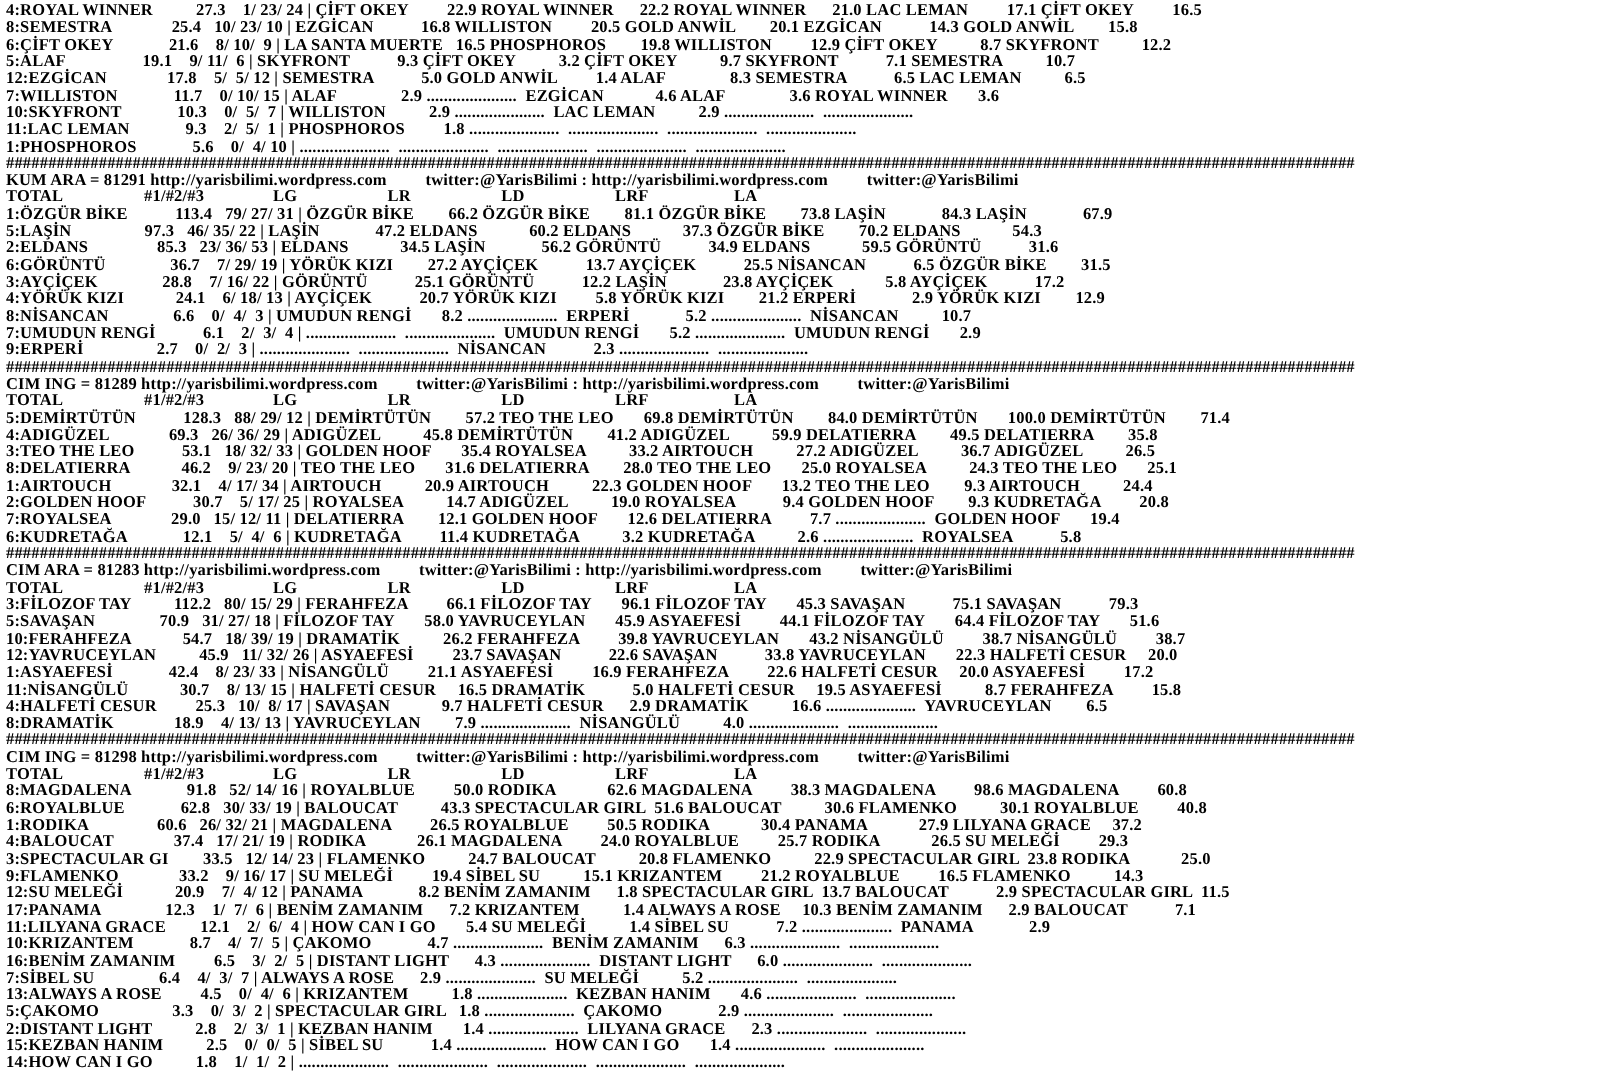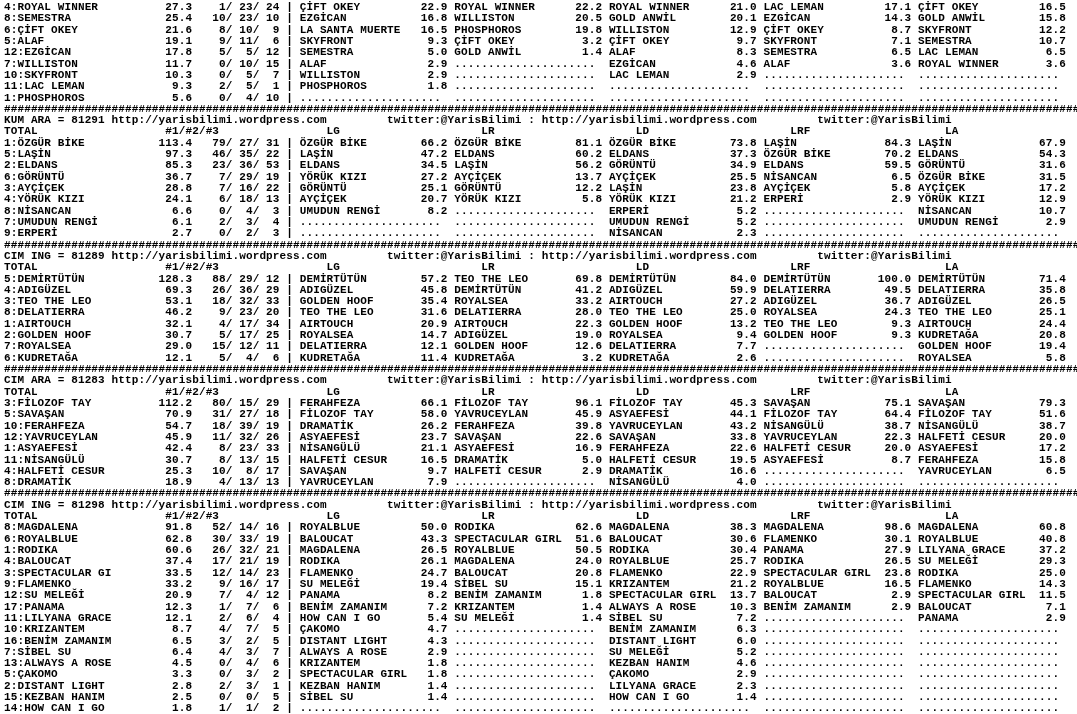--- a/index.html
+++ b/index.html
@@ -1,20 +1,20 @@
 <!DOCTYPE html>
 <html><head>
 <meta charset="utf-8">
 <style>
   html,body{margin:0;padding:0;background:#ffffff;}
   body{width:1077px;height:714px;overflow:hidden;}
   .report{padding:2px 0 0 4px;}
   pre.sec{
     margin:0;
-    font-family:Liberation Mono, monospace;
+    font-family:Liberation Serif, serif;
     font-weight:700;
     font-size:11px;
     line-height:11.32px;
     letter-spacing:0.12px;
     color:#000000;
     white-space:pre;
   }
 </style>
 </head>
 <body>

